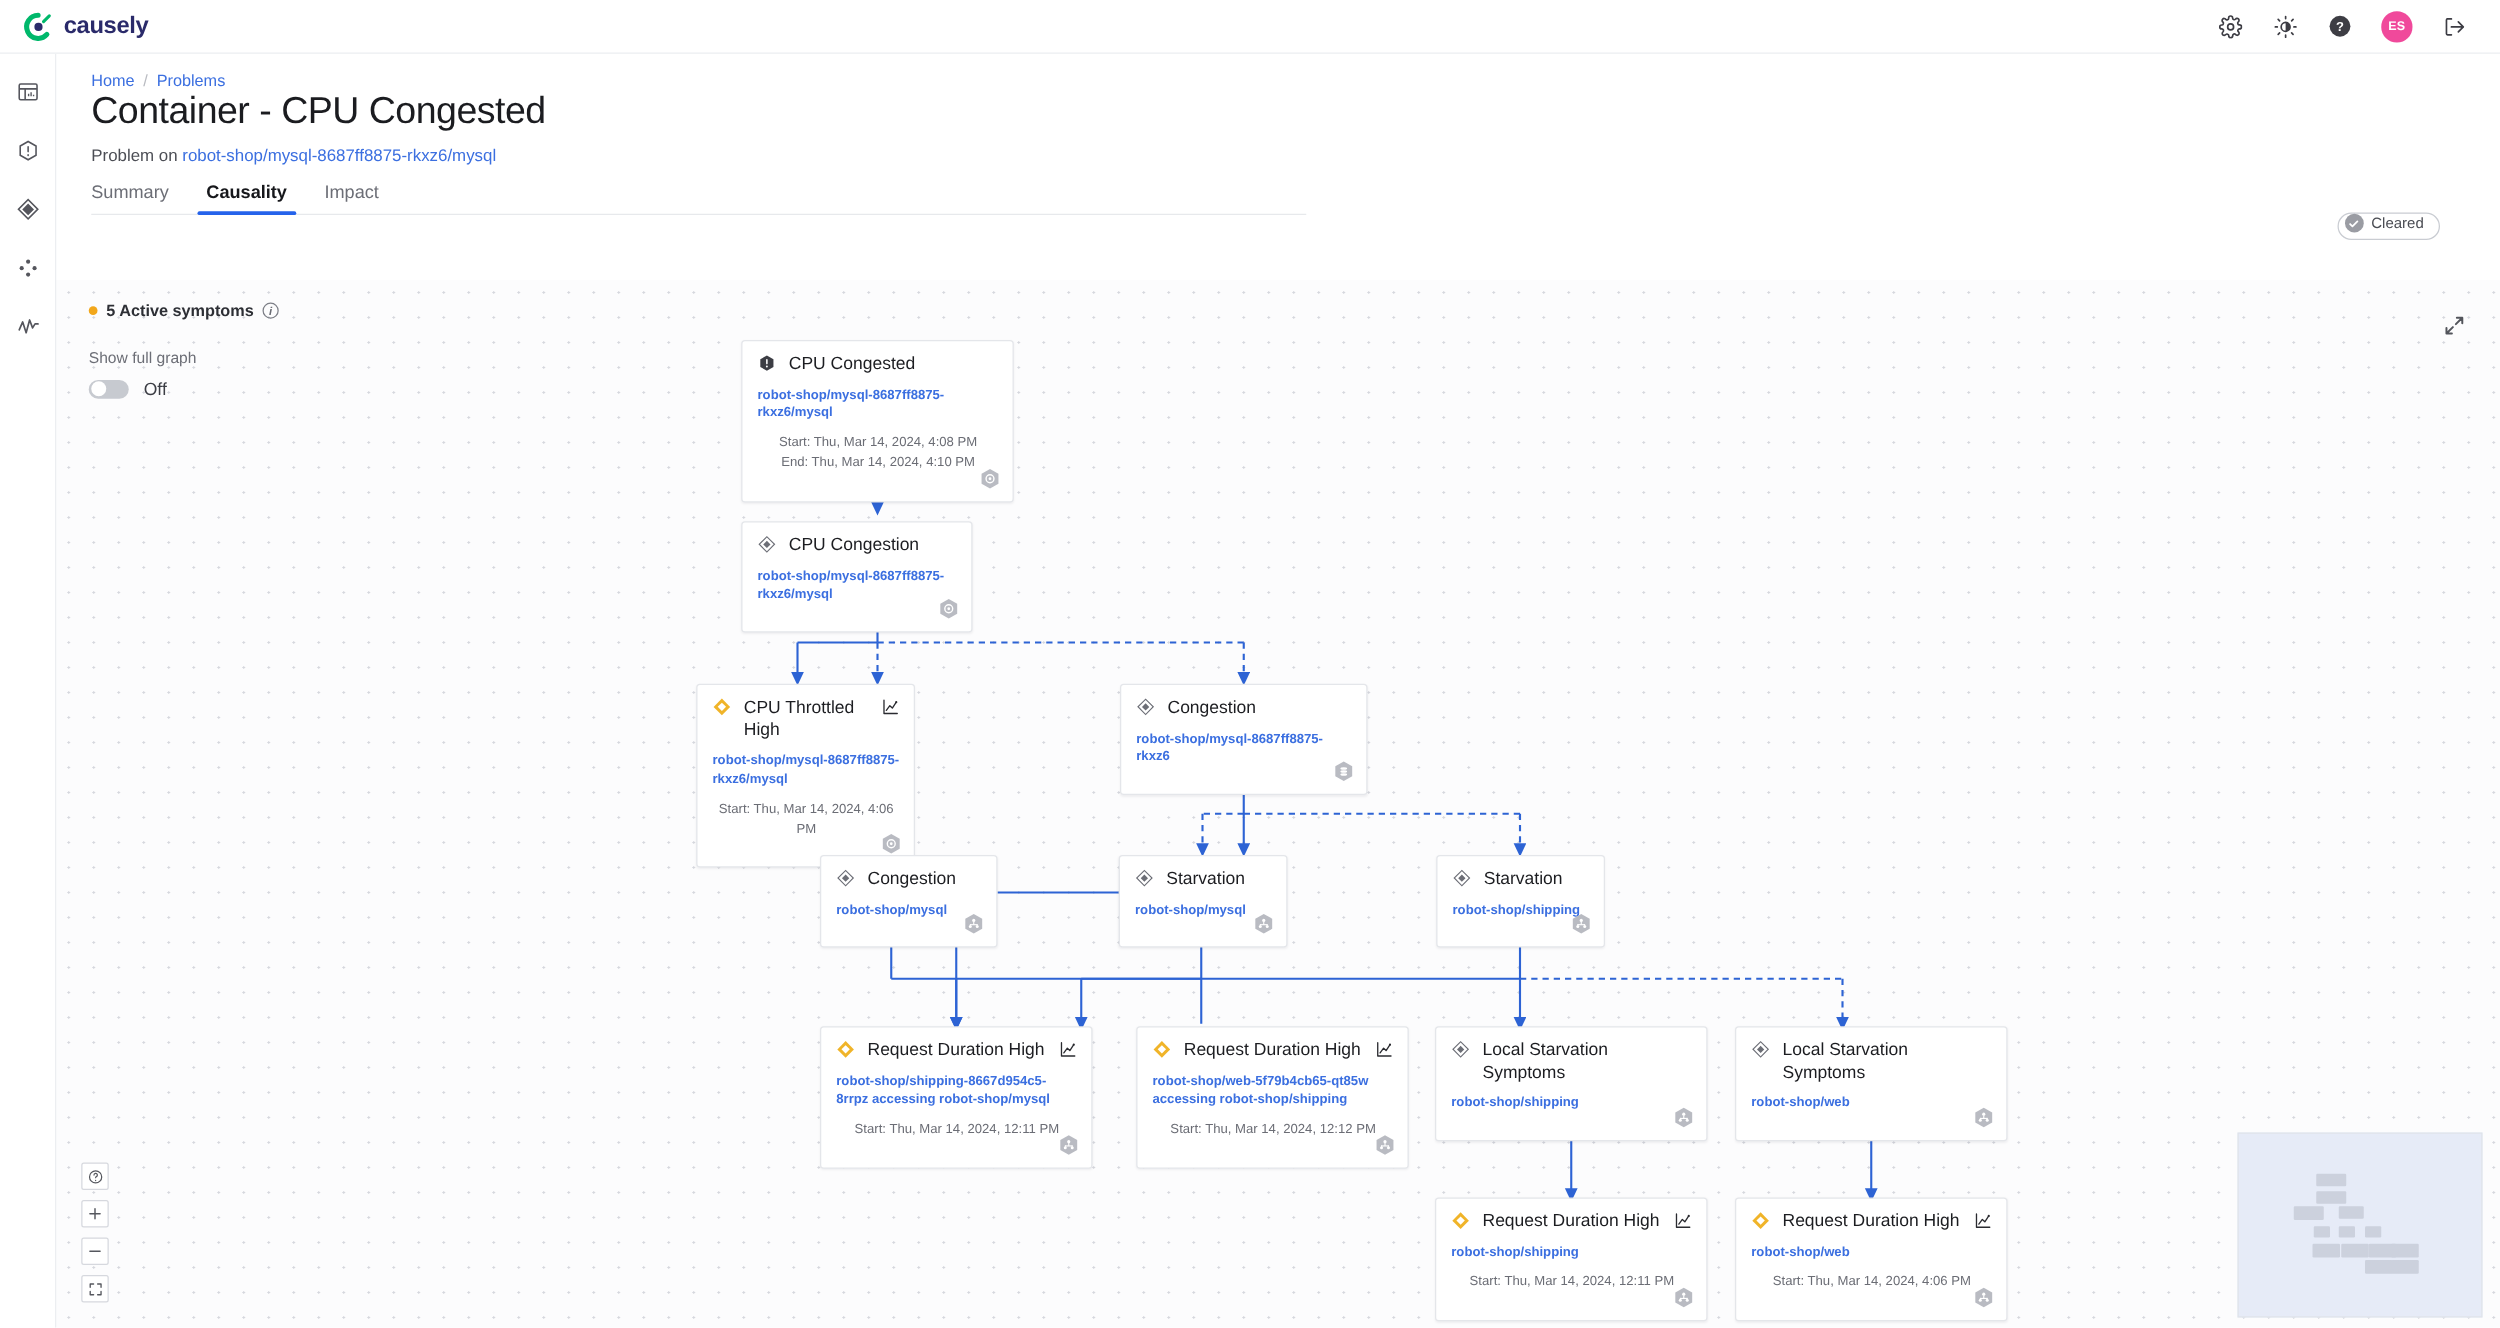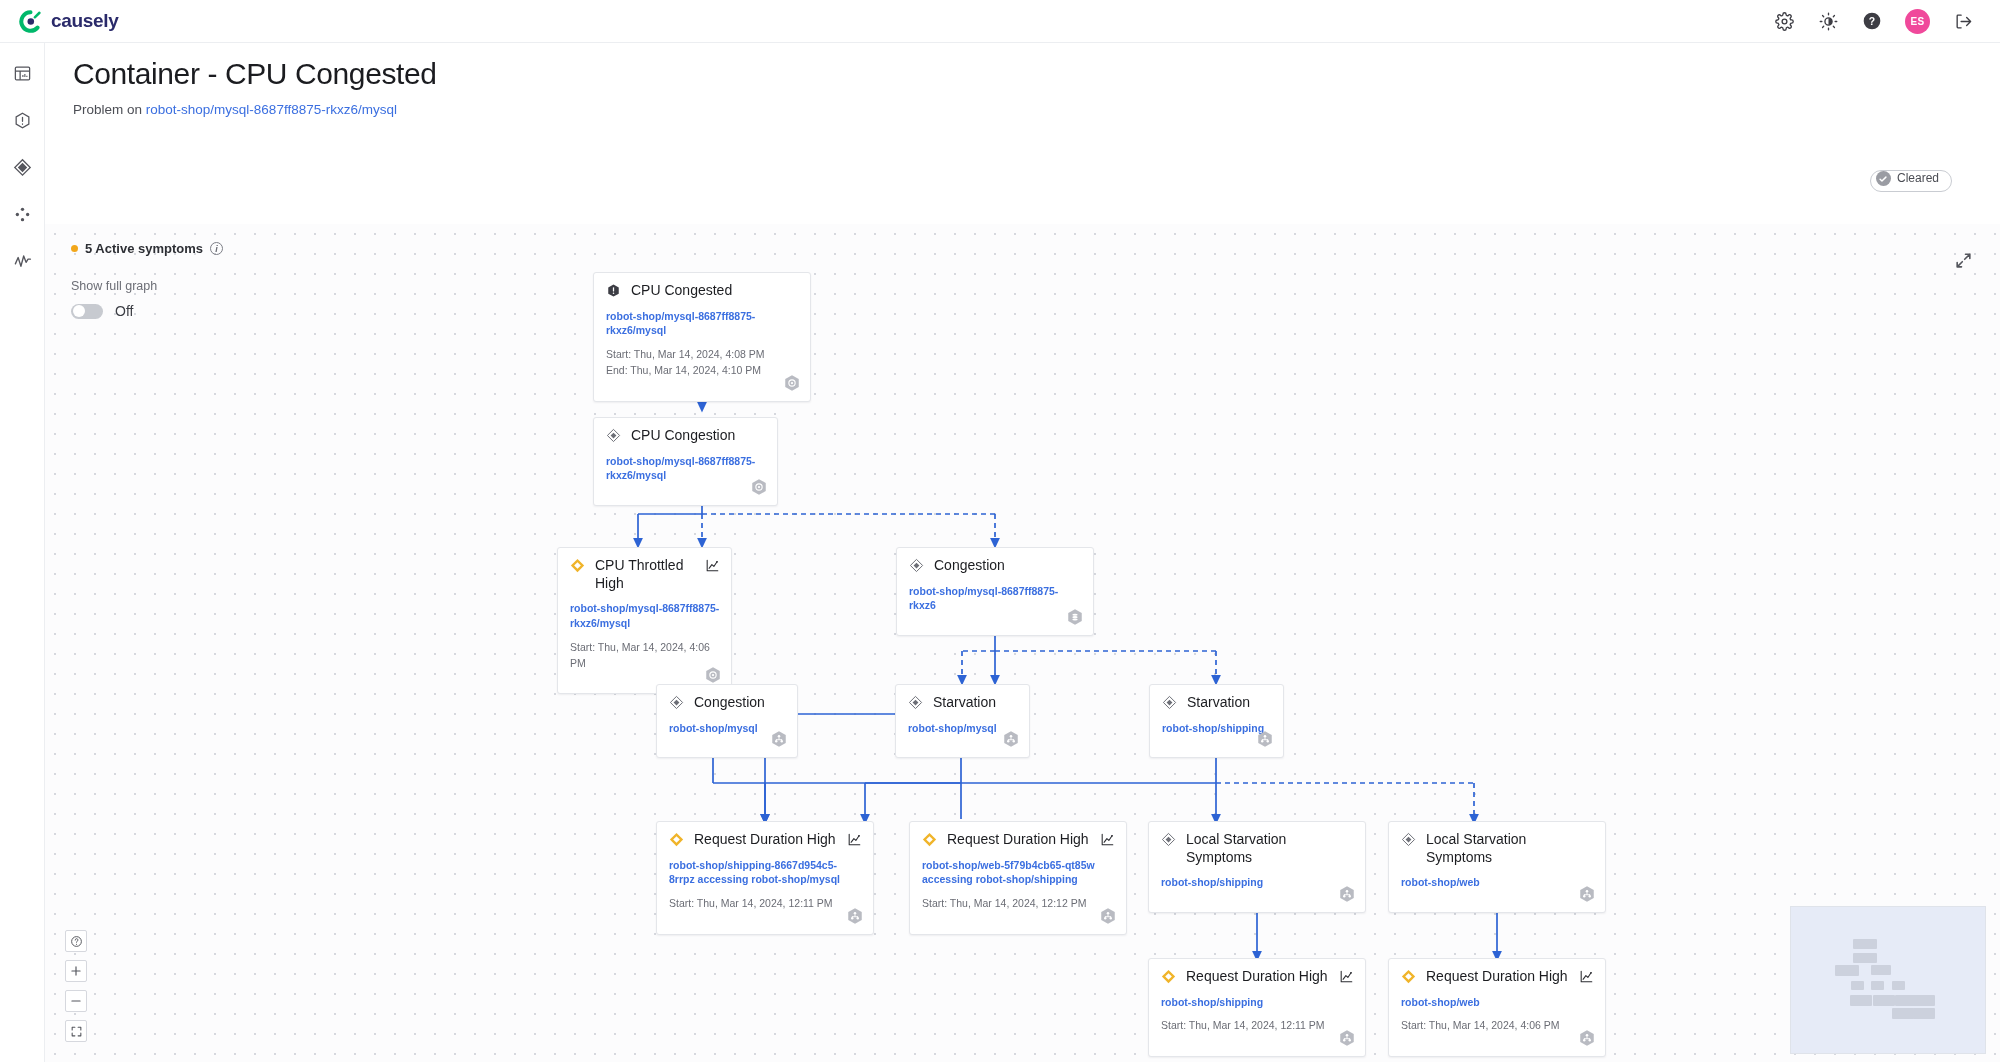--- a/index.html
+++ b/index.html
@@ -79,21 +79,21 @@
   .expand-btn { position: absolute; right: 26px; top: 27px; width: 20px; height: 20px; color: #53555c; cursor: pointer; }
 
   
   .node {
     position: absolute; background: #fff; border: 1px solid #e4e6ea; border-radius: 3px;
     box-shadow: 0 1px 2px rgba(20,22,30,.06); padding: 9px 11px 22px 12px; cursor: pointer;
   }
   .node-head { display: flex; align-items: flex-start; gap: 9px; }
   .node-title { font-size: 14px; color: #1c1d21; line-height: 1.25; flex: 1; }
   .node-res { font-size: 10.5px; color: #3b6fe0; font-weight: 700; line-height: 1.42; margin-top: 9px; word-break: break-word; cursor: pointer; }
-  .node-times { font-size: 10.5px; color: #6b6d75; line-height: 1.5; margin-top: 9px; }
+  .node-times { font-size: 10.5px; color: #6b6d75; line-height: 1.5; margin-top: 9px; text-align: center; }
   .node-badge {
     position: absolute; right: 9px; bottom: 9px; width: 18px; height: 18px;
     display: flex; align-items: center; justify-content: center; color: #a6a8af;
   }
   .chart-ico { width: 15px; height: 15px; color: #2a2b30; flex-shrink: 0; margin-top: 1px; cursor: pointer; }
   .ico { width: 16px; height: 16px; flex-shrink: 0; margin-top: 1px; }
 
   
   .zoomctl { position: absolute; left: 20px; bottom: 20px; display: flex; flex-direction: column; gap: 8px; }
   .zbtn {
@@ -183,24 +183,35 @@
     </svg>
   </span>
   <span class="rail-icon">
     <svg viewBox="0 0 24 24" width="19" height="19" fill="none" stroke="currentColor" stroke-width="1.7" stroke-linecap="round" stroke-linejoin="round">
       <path d="M3 15l3.5-8 3.5 11 3.5-13 3 8 2.5-4H22"></path>
     </svg>
   </span>
 </div>
 
 <div class="header">
+  <div class="crumbs">
+    <a>Home</a>
+    <span class="crumb-sep">/</span>
+    <a>Problems</a>
+  </div>
   <div class="page-title">Container - CPU Congested</div>
   <div class="subline">
     <span>Problem on</span>
     <a>robot-shop/mysql-8687ff8875-rkxz6/mysql</a>
+  </div>
+  <div class="tabrow">
+    <div class="tabline"></div>
+    <div class="tab">Summary</div>
+    <div class="tab active">Causality</div>
+    <div class="tab">Impact</div>
   </div>
 </div>
 
 <div class="status-pill">
   <span class="pill-check">
     <svg viewBox="0 0 24 24" width="10" height="10" fill="none" stroke="#fff" stroke-width="3.4" stroke-linecap="round" stroke-linejoin="round">
         <path d="M5 12.5l4.5 4.5L19 7.5"></path>
       </svg>
   </span>
   <span>Cleared</span>

